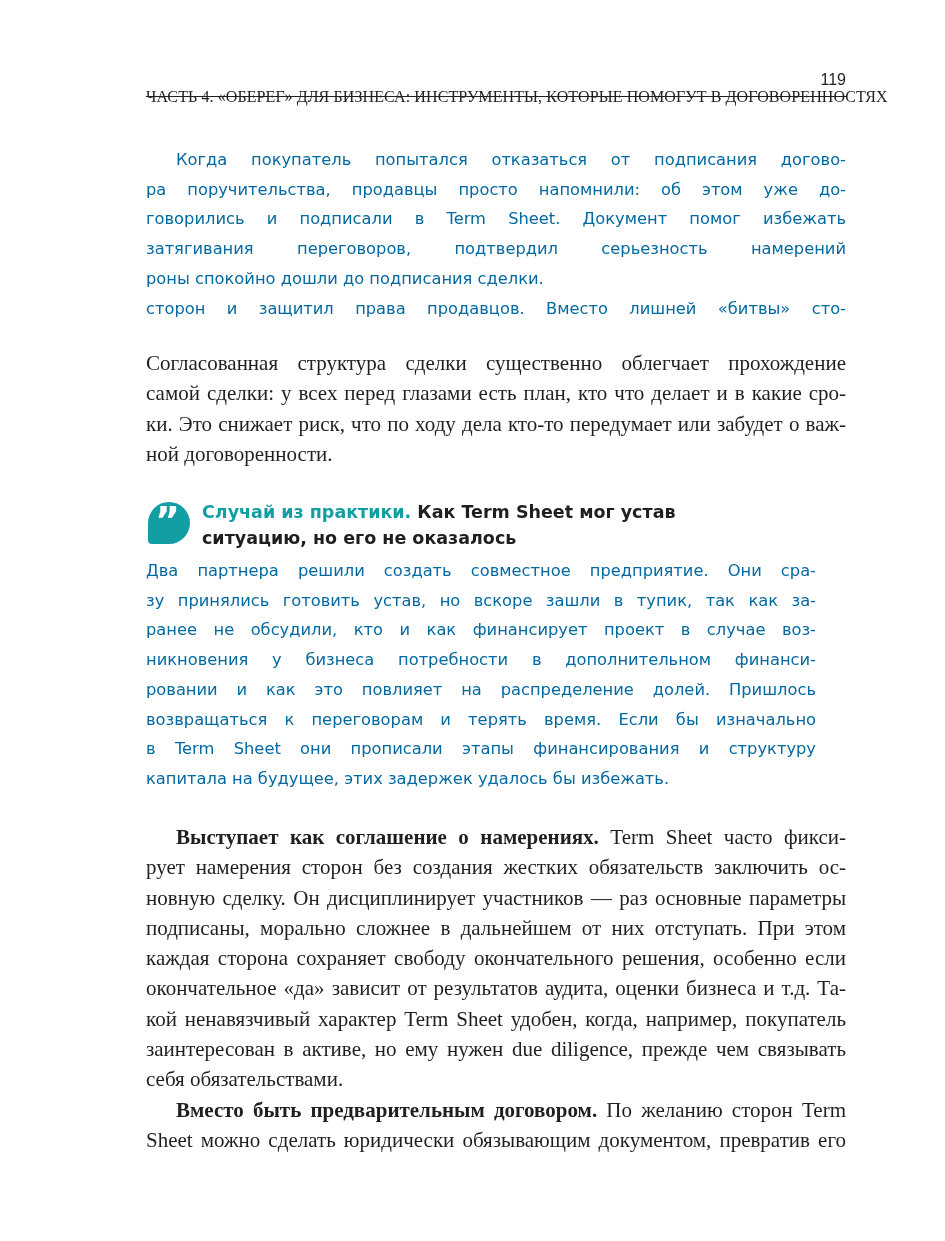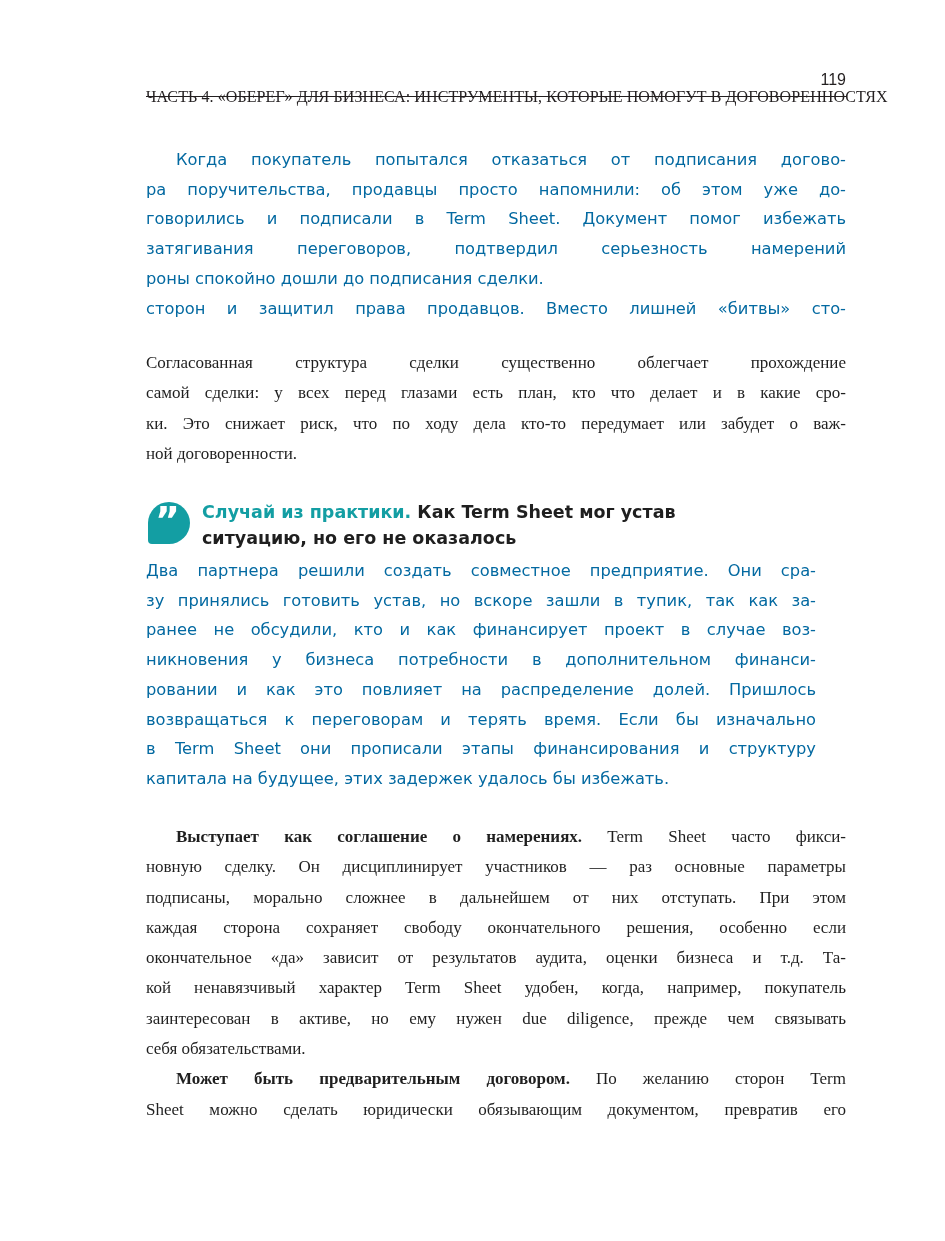--- a/index.html
+++ b/index.html
@@ -2,21 +2,21 @@
 <html><head>
 <meta charset="utf-8">
 <style>
   html, body { margin: 0; padding: 0; background: #ffffff; }
   body { width: 945px; height: 1241px; position: relative; overflow: hidden; color: #231f20; }
   .header { position: absolute; left: 146px; top: 66px; width: 700px; height: 30px; border-bottom: 1.3px solid #231f20; }
   .header-title { position: absolute; left: 0; top: 22px; font-family: Liberation Serif, serif; font-size: 16px; letter-spacing: 0.1px; color: #231f20; white-space: nowrap; }
   .page-num { position: absolute; right: 0; top: 5px; font-family: "Liberation Sans", sans-serif; font-size: 16px; color: #231f20; }
 
   .sans { font-family: "DejaVu Sans", sans-serif; font-size: 16.3px; line-height: 29.7px; color: #0369a1; text-align: justify; }
-  .serif { font-family: "Liberation Serif", serif; font-size: 17px; line-height: 30.3px; color: #1f1f1f; text-align: justify; }
+  .serif { font-family: "Liberation Serif", serif; font-size: 21px; line-height: 30.3px; color: #1f1f1f; text-align: justify; }
 
   .block { position: absolute; left: 146px; width: 700px; }
   .story { top: 145px; padding-left: 0; }
   .story .line { display: block; }
 
   .p2 { top: 348px; }
 
   .case { position: absolute; left: 146px; top: 498px; width: 700px; }
   .case-icon { position: absolute; left: 2px; top: 4px; width: 42px; height: 42px; background: #139ea3; border-radius: 21px 21px 21px 4px; }
   .case-icon span { position: absolute; left: 7px; top: -5px; color: #fff; font-family: "DejaVu Sans", sans-serif; font-weight: bold; font-size: 38px; line-height: 46px; }
@@ -68,22 +68,23 @@
     <span class="line">никновения у бизнеса потребности в дополнительном финанси-</span>
     <span class="line">ровании и как это повлияет на распределение долей. Пришлось</span>
     <span class="line">возвращаться к переговорам и терять время. Если бы изначально</span>
     <span class="line">в Term Sheet они прописали этапы финансирования и структуру</span>
     <span class="line last">капитала на будущее, этих задержек удалось бы избежать.</span>
   </div>
 </div>
 
 <div class="block p3 serif">
   <span class="line ind"><b>Выступает как соглашение о намерениях.</b><span> Term Sheet часто фикси-</span></span>
+  <span class="line">рует намерения сторон без создания жестких обязательств заключить ос-</span>
   <span class="line">новную сделку. Он дисциплинирует участников — раз основные параметры</span>
   <span class="line">подписаны, морально сложнее в дальнейшем от них отступать. При этом</span>
   <span class="line">каждая сторона сохраняет свободу окончательного решения, особенно если</span>
   <span class="line">окончательное «да» зависит от результатов аудита, оценки бизнеса и т.д. Та-</span>
   <span class="line">кой ненавязчивый характер Term Sheet удобен, когда, например, покупатель</span>
   <span class="line">заинтересован в активе, но ему нужен due diligence, прежде чем связывать</span>
   <span class="line last">себя обязательствами.</span>
-  <span class="line ind"><b>Может быть предварительным договором.</b><span> По желанию сторон Term</span></span>
+  <span class="line ind"><b>Вместо быть предварительным договором.</b><span> По желанию сторон Term</span></span>
   <span class="line">Sheet можно сделать юридически обязывающим документом, превратив его</span>
 </div>
 
 </body></html>

